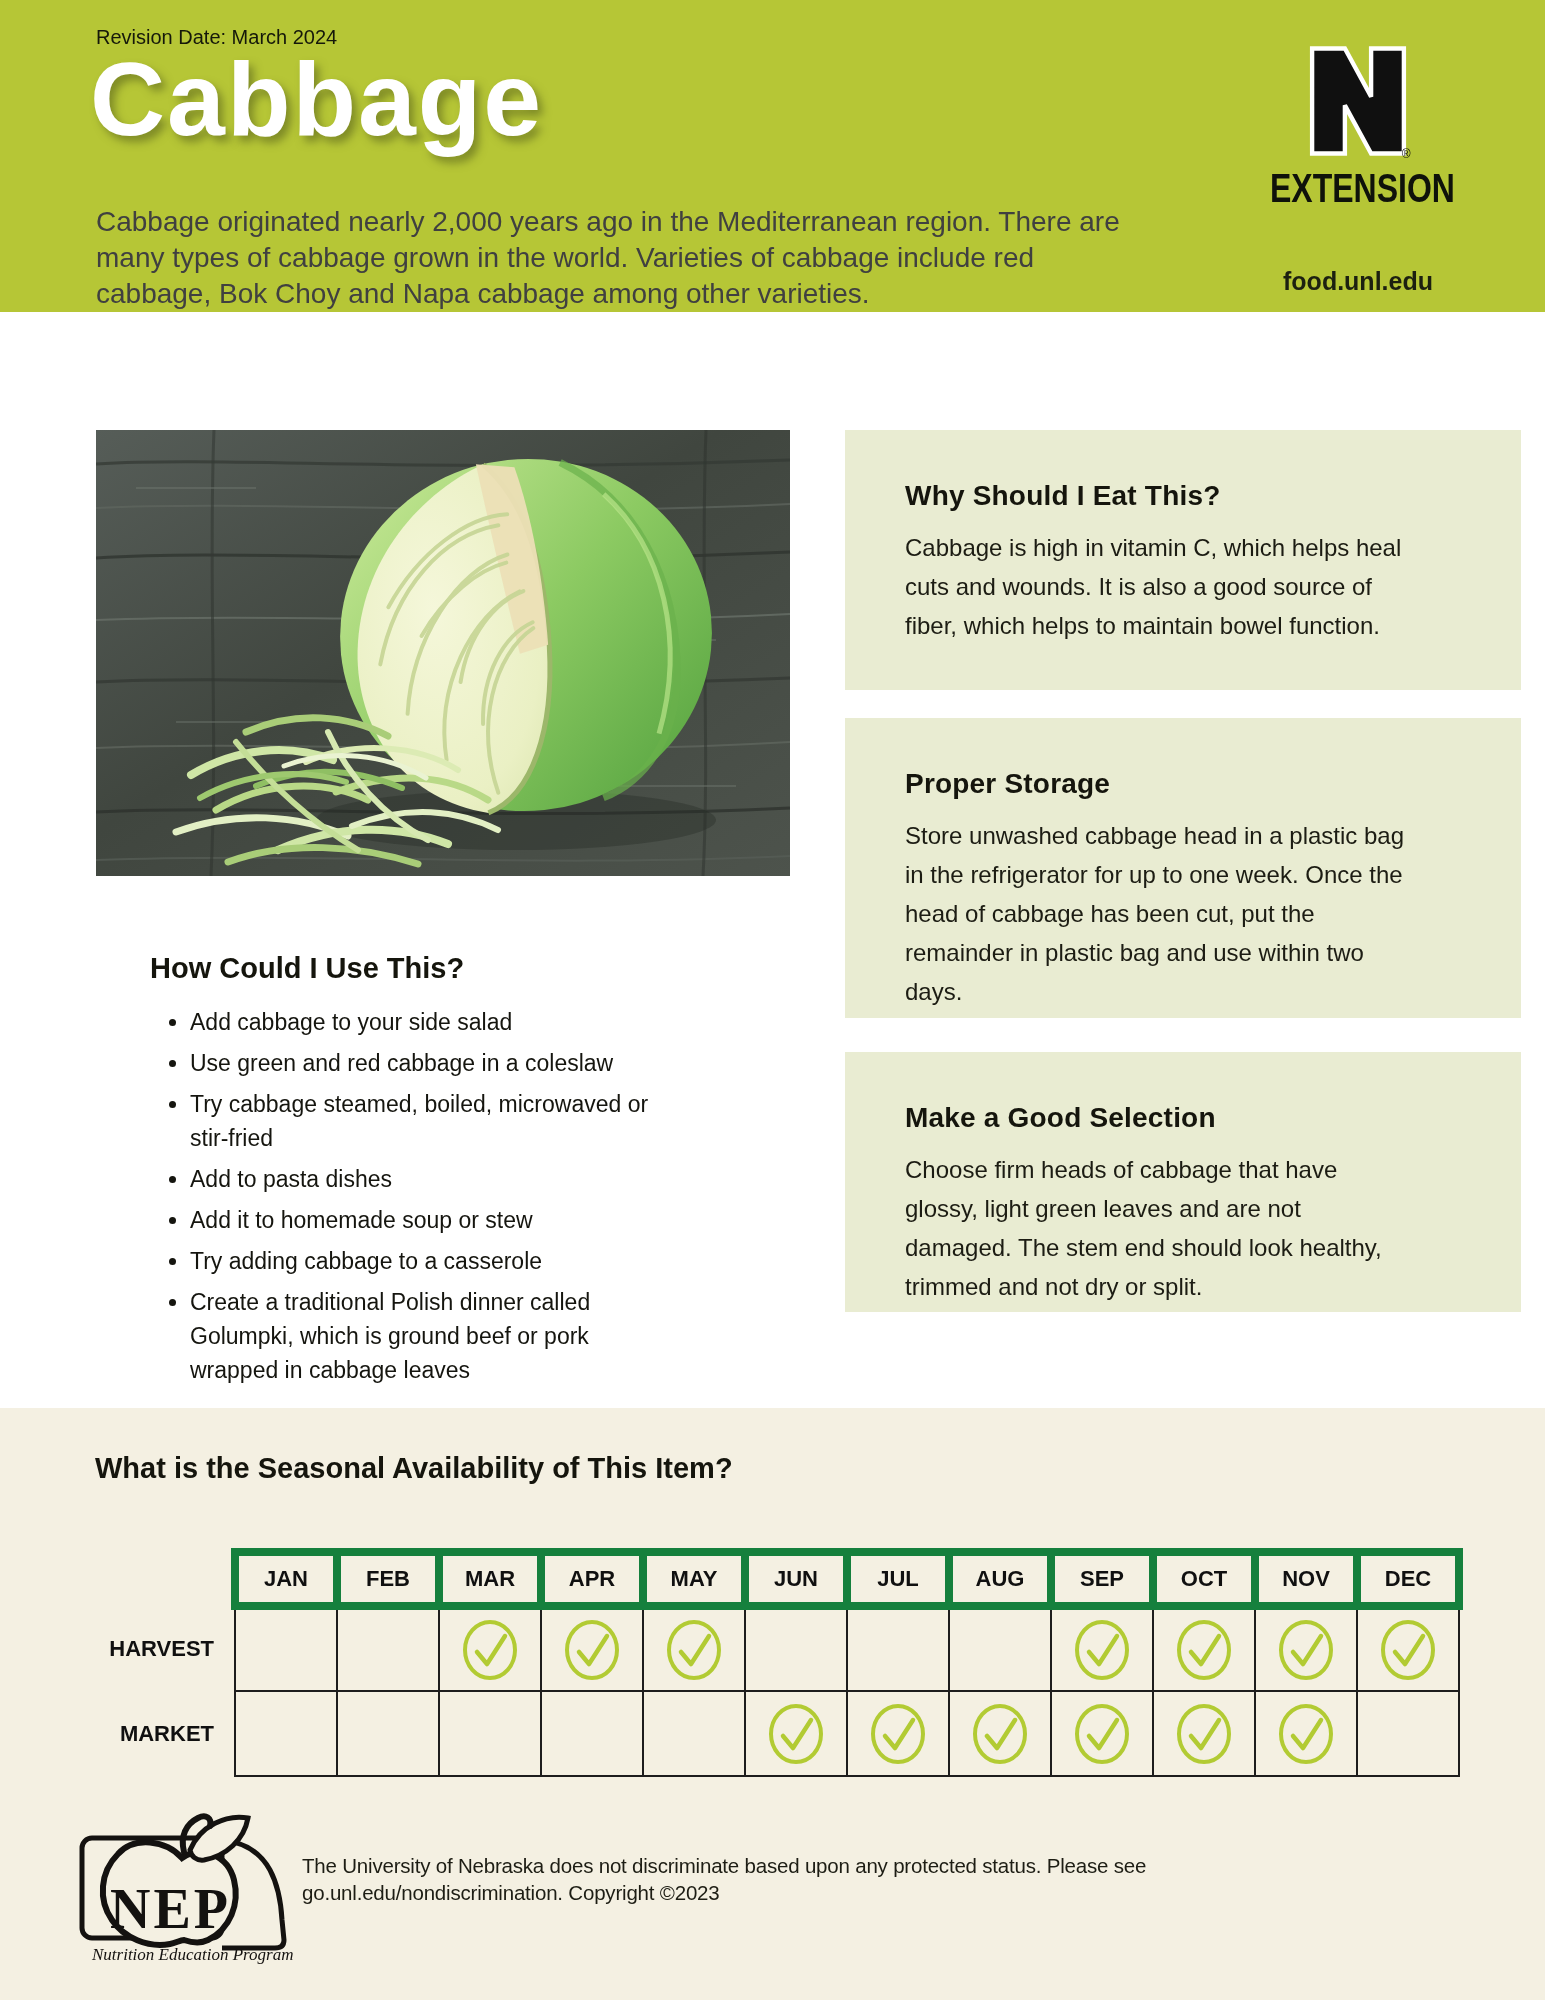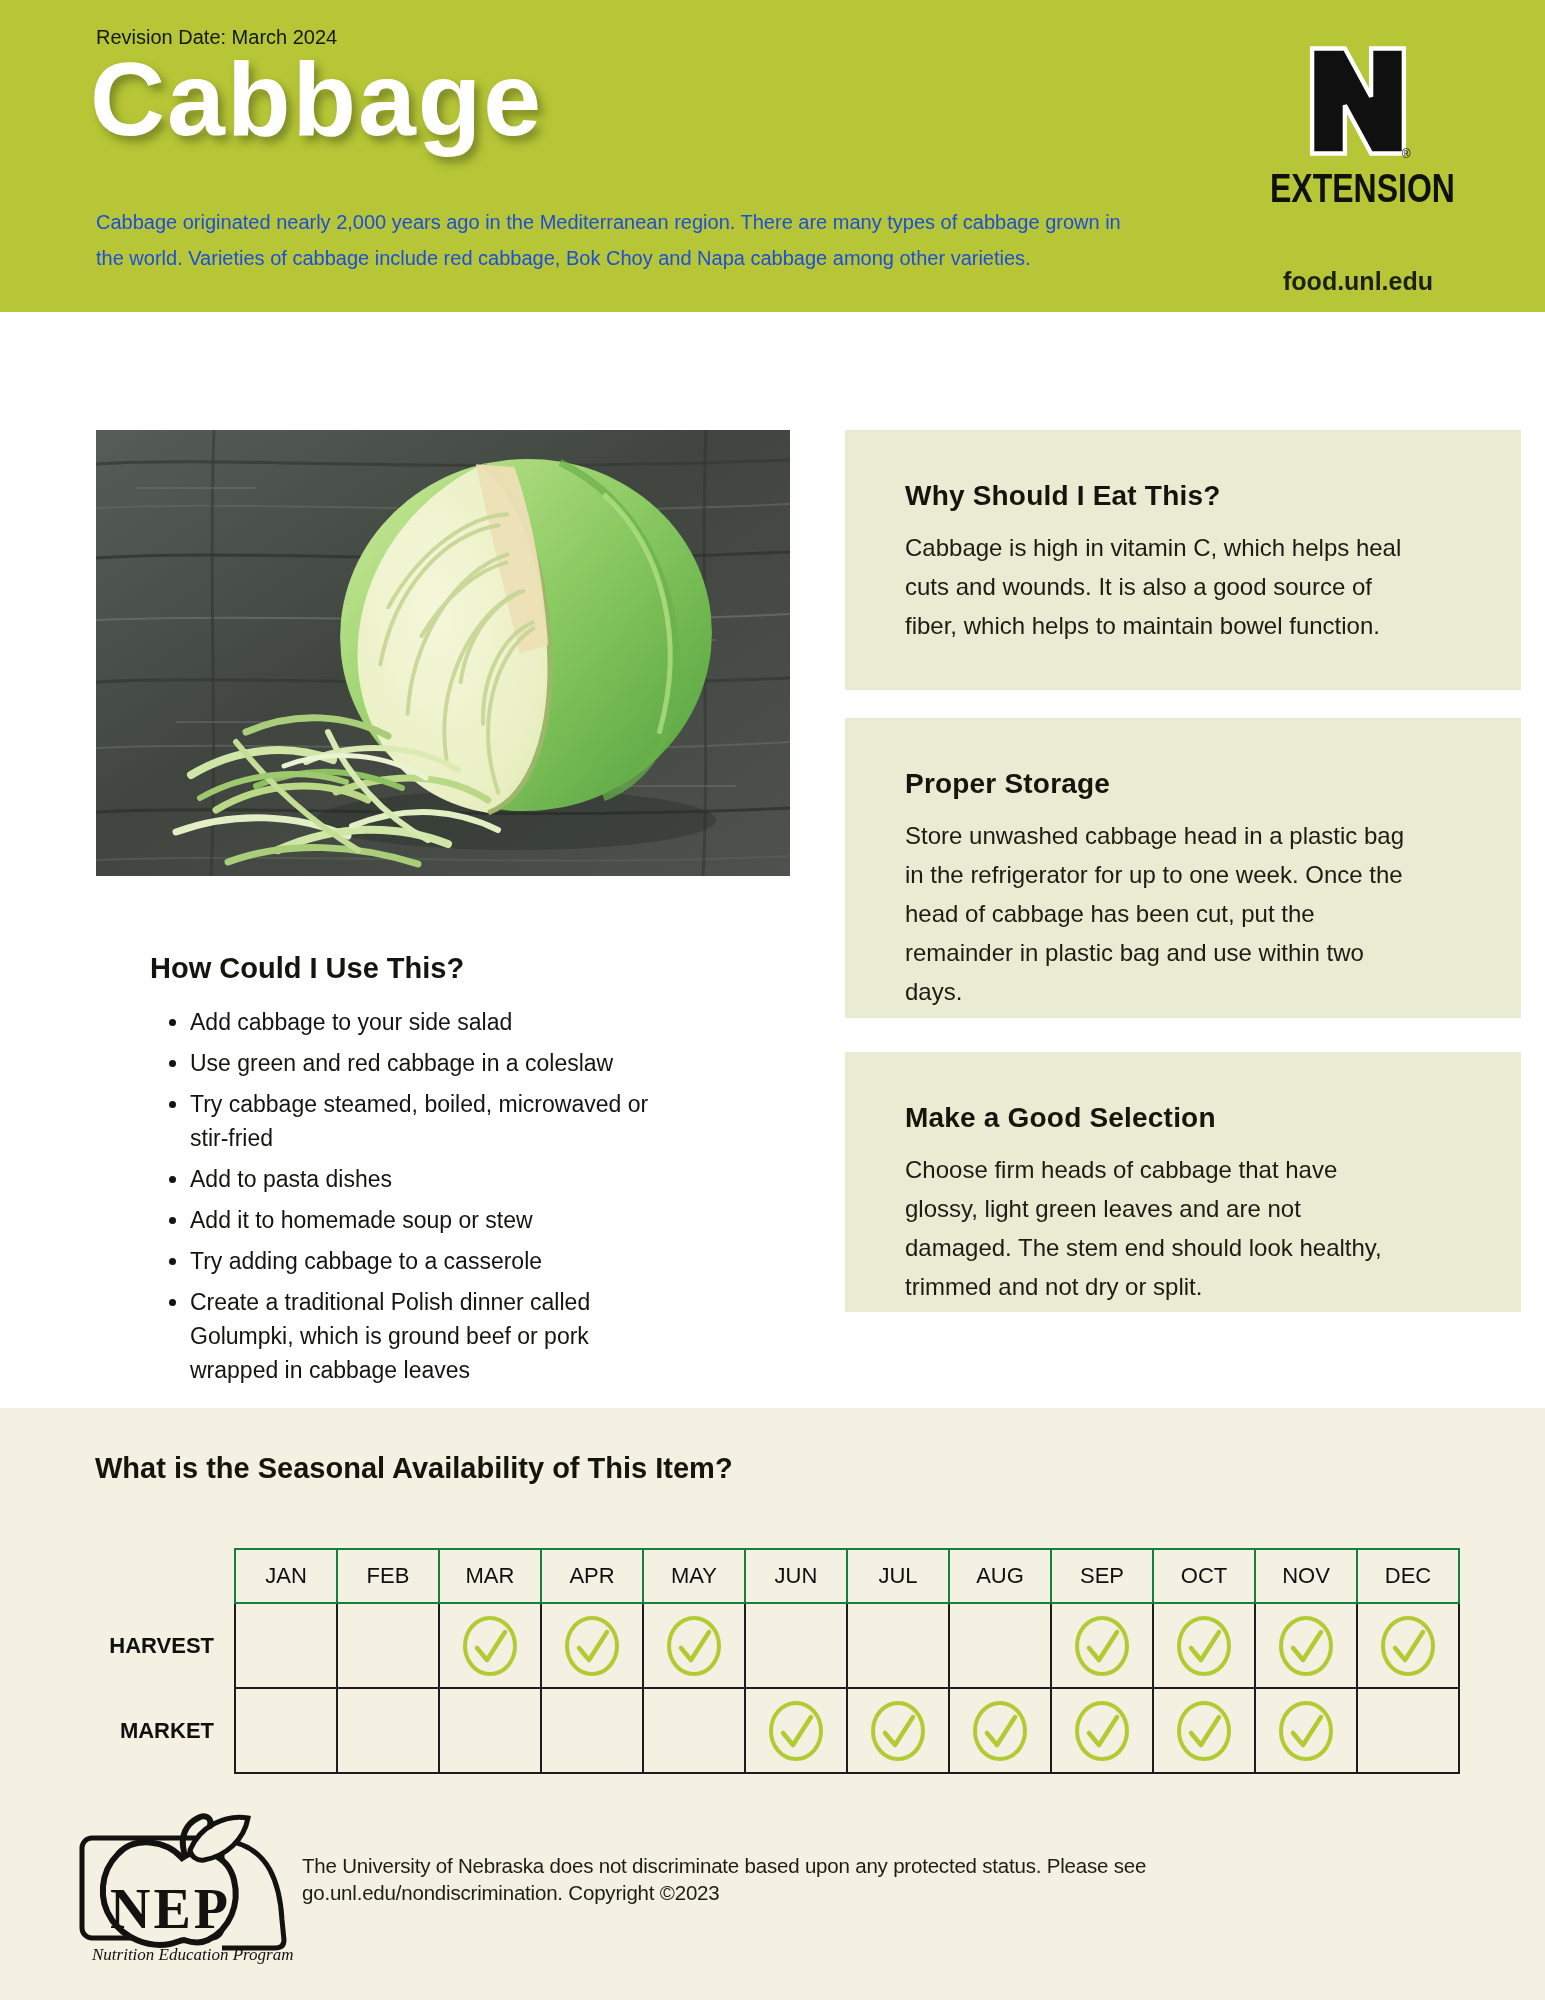--- a/index.html
+++ b/index.html
@@ -12,21 +12,21 @@
   
   .header { position:absolute; left:0; top:0; width:1545px; height:312px; background:#b6c636; }
   .revision { position:absolute; left:96px; top:26px; font-size:20px; color:#15180a; }
   .title {
     position:absolute; left:90px; top:40px; font-size:104px; font-weight:700;
     color:#ffffff; letter-spacing:2px;
     text-shadow:5px 6px 9px rgba(80,90,25,0.55);
   }
   .intro {
     position:absolute; left:96px; top:204px; width:1035px;
-    font-size:20px; line-height:36px; color:#1d4ed8;
+    font-size:28px; line-height:36px; color:#404040;
   }
   .unl { position:absolute; left:1248px; top:42px; width:220px; text-align:center; }
   .nmark { display:block; margin:0 auto; }
   .ext { margin-top:6px; font-size:40px; font-weight:700; color:#0f120a;
          transform:scaleX(0.8); transform-origin:50% 50%; white-space:nowrap; }
   .site { margin-top:56px; font-size:25px; font-weight:700; color:#1c2010; }
 
   
   .photo { position:absolute; left:96px; top:430px; width:694px; height:446px; display:block; }
 
@@ -45,22 +45,22 @@
   .use { position:absolute; left:150px; top:952px; width:620px; }
   .use h2 { font-size:29px; color:#15150d; margin-bottom:20px; }
   .use ul { margin-left:40px; max-width:478px; }
   .use li { font-size:23px; line-height:34px; margin-bottom:7px; color:#15150f; }
 
   
   .seasonal { position:absolute; left:0; top:1408px; width:1545px; height:592px; background:#f4f0e2; }
   .seasonal h2 { position:absolute; left:95px; top:44px; font-size:29px; color:#15150d; }
   table.season { position:absolute; left:85px; top:140px; border-collapse:collapse; }
   table.season th.month {
-    border:2px solid #15803d; width:102px; height:54px;
-    font-size:22px; font-weight:400; color:#101010; background:transparent;
+    border:8px solid #15803d; width:102px; height:54px;
+    font-size:22px; font-weight:700; color:#101010; background:transparent;
   }
   table.season td.cell { border:2px solid #1d1d1d; width:102px; height:85px; text-align:center; vertical-align:middle; }
   table.season th.blank, table.season td.rowlabel { border:none; width:150px; background:transparent; }
   table.season td.rowlabel { text-align:right; padding-right:20px; font-weight:700; font-size:22px; color:#101010; }
   .cell svg { display:block; margin:0 auto; }
 
   
   .nep { position:absolute; left:70px; top:370px; }
   .footer-text { position:absolute; left:302px; top:418px; width:1160px;
                  font-size:20.5px; line-height:27px; color:#1d1d14; letter-spacing:-0.2px; }

